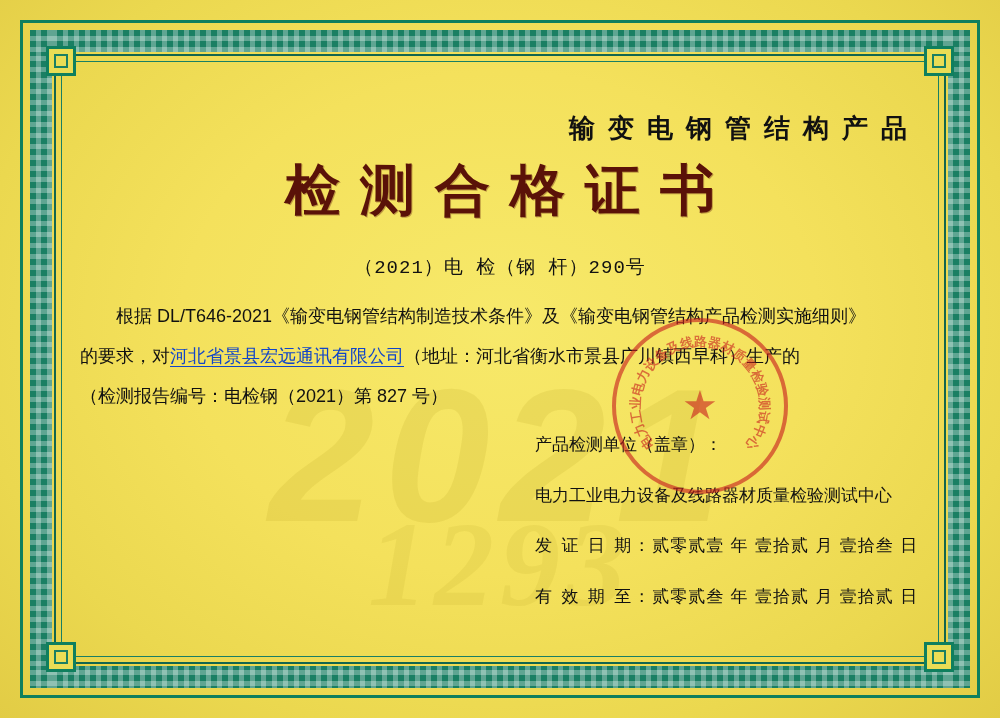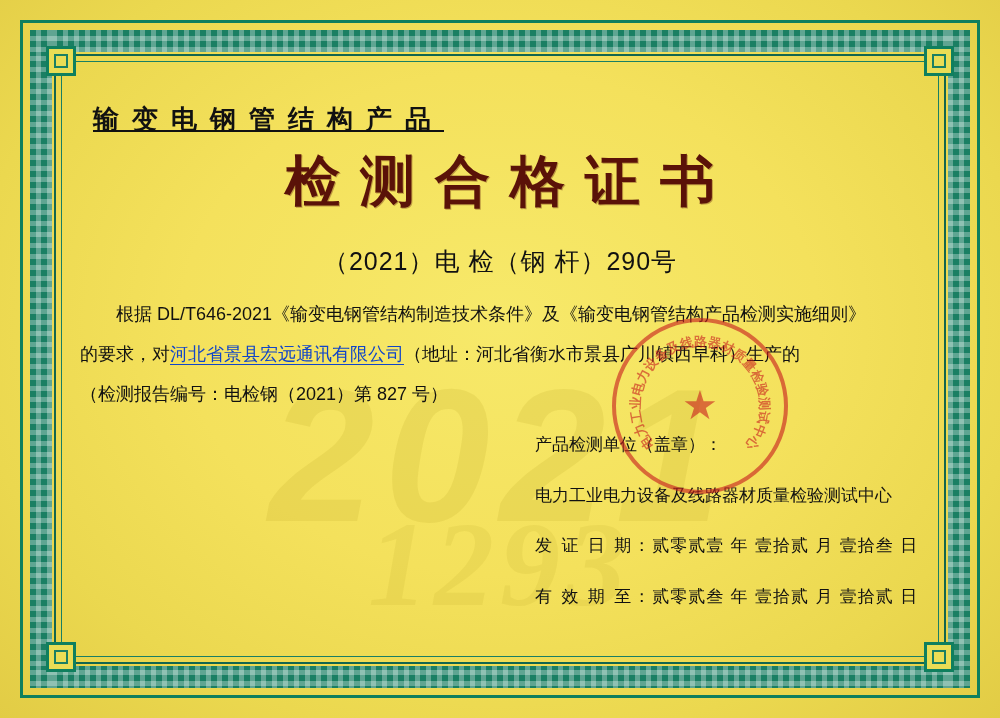--- a/index.html
+++ b/index.html
@@ -116,47 +116,46 @@
     user-select: none;
   }
 
   
   .content {
     position: absolute;
     left: 80px; top: 80px; right: 80px; bottom: 80px;
   }
 
   .title-sub {
-    text-align: left;
+    text-align: right;
     font-family: "DejaVu Sans", sans-serif;
     font-size: 26px;
     font-weight: 700;
     letter-spacing: 13px;
     color: #111;
-    margin-top: 22px;
+    margin-top: 31px;
     text-indent: 13px;
-    text-decoration: underline;
   }
 
   .title-main {
     text-align: center;
     font-family: "DejaVu Serif", serif;
     font-size: 55px;
     font-weight: 700;
     letter-spacing: 20px;
     color: #5a1208;
     margin-top: 8px;
     text-indent: 20px;
     text-shadow: 1px 1px 0 rgba(90,18,8,0.35);
   }
 
   .cert-no {
     text-align: center;
-    font-family: Liberation Sans, sans-serif;
-    font-size: 25px;
+    font-family: Liberation Mono, monospace;
+    font-size: 19px;
     color: #111;
     margin-top: 26px;
     letter-spacing: 1px;
   }
 
   .body-text {
     margin-top: 18px;
     font-family: Liberation Sans, sans-serif;
     font-size: 18px;
     color: #111;

